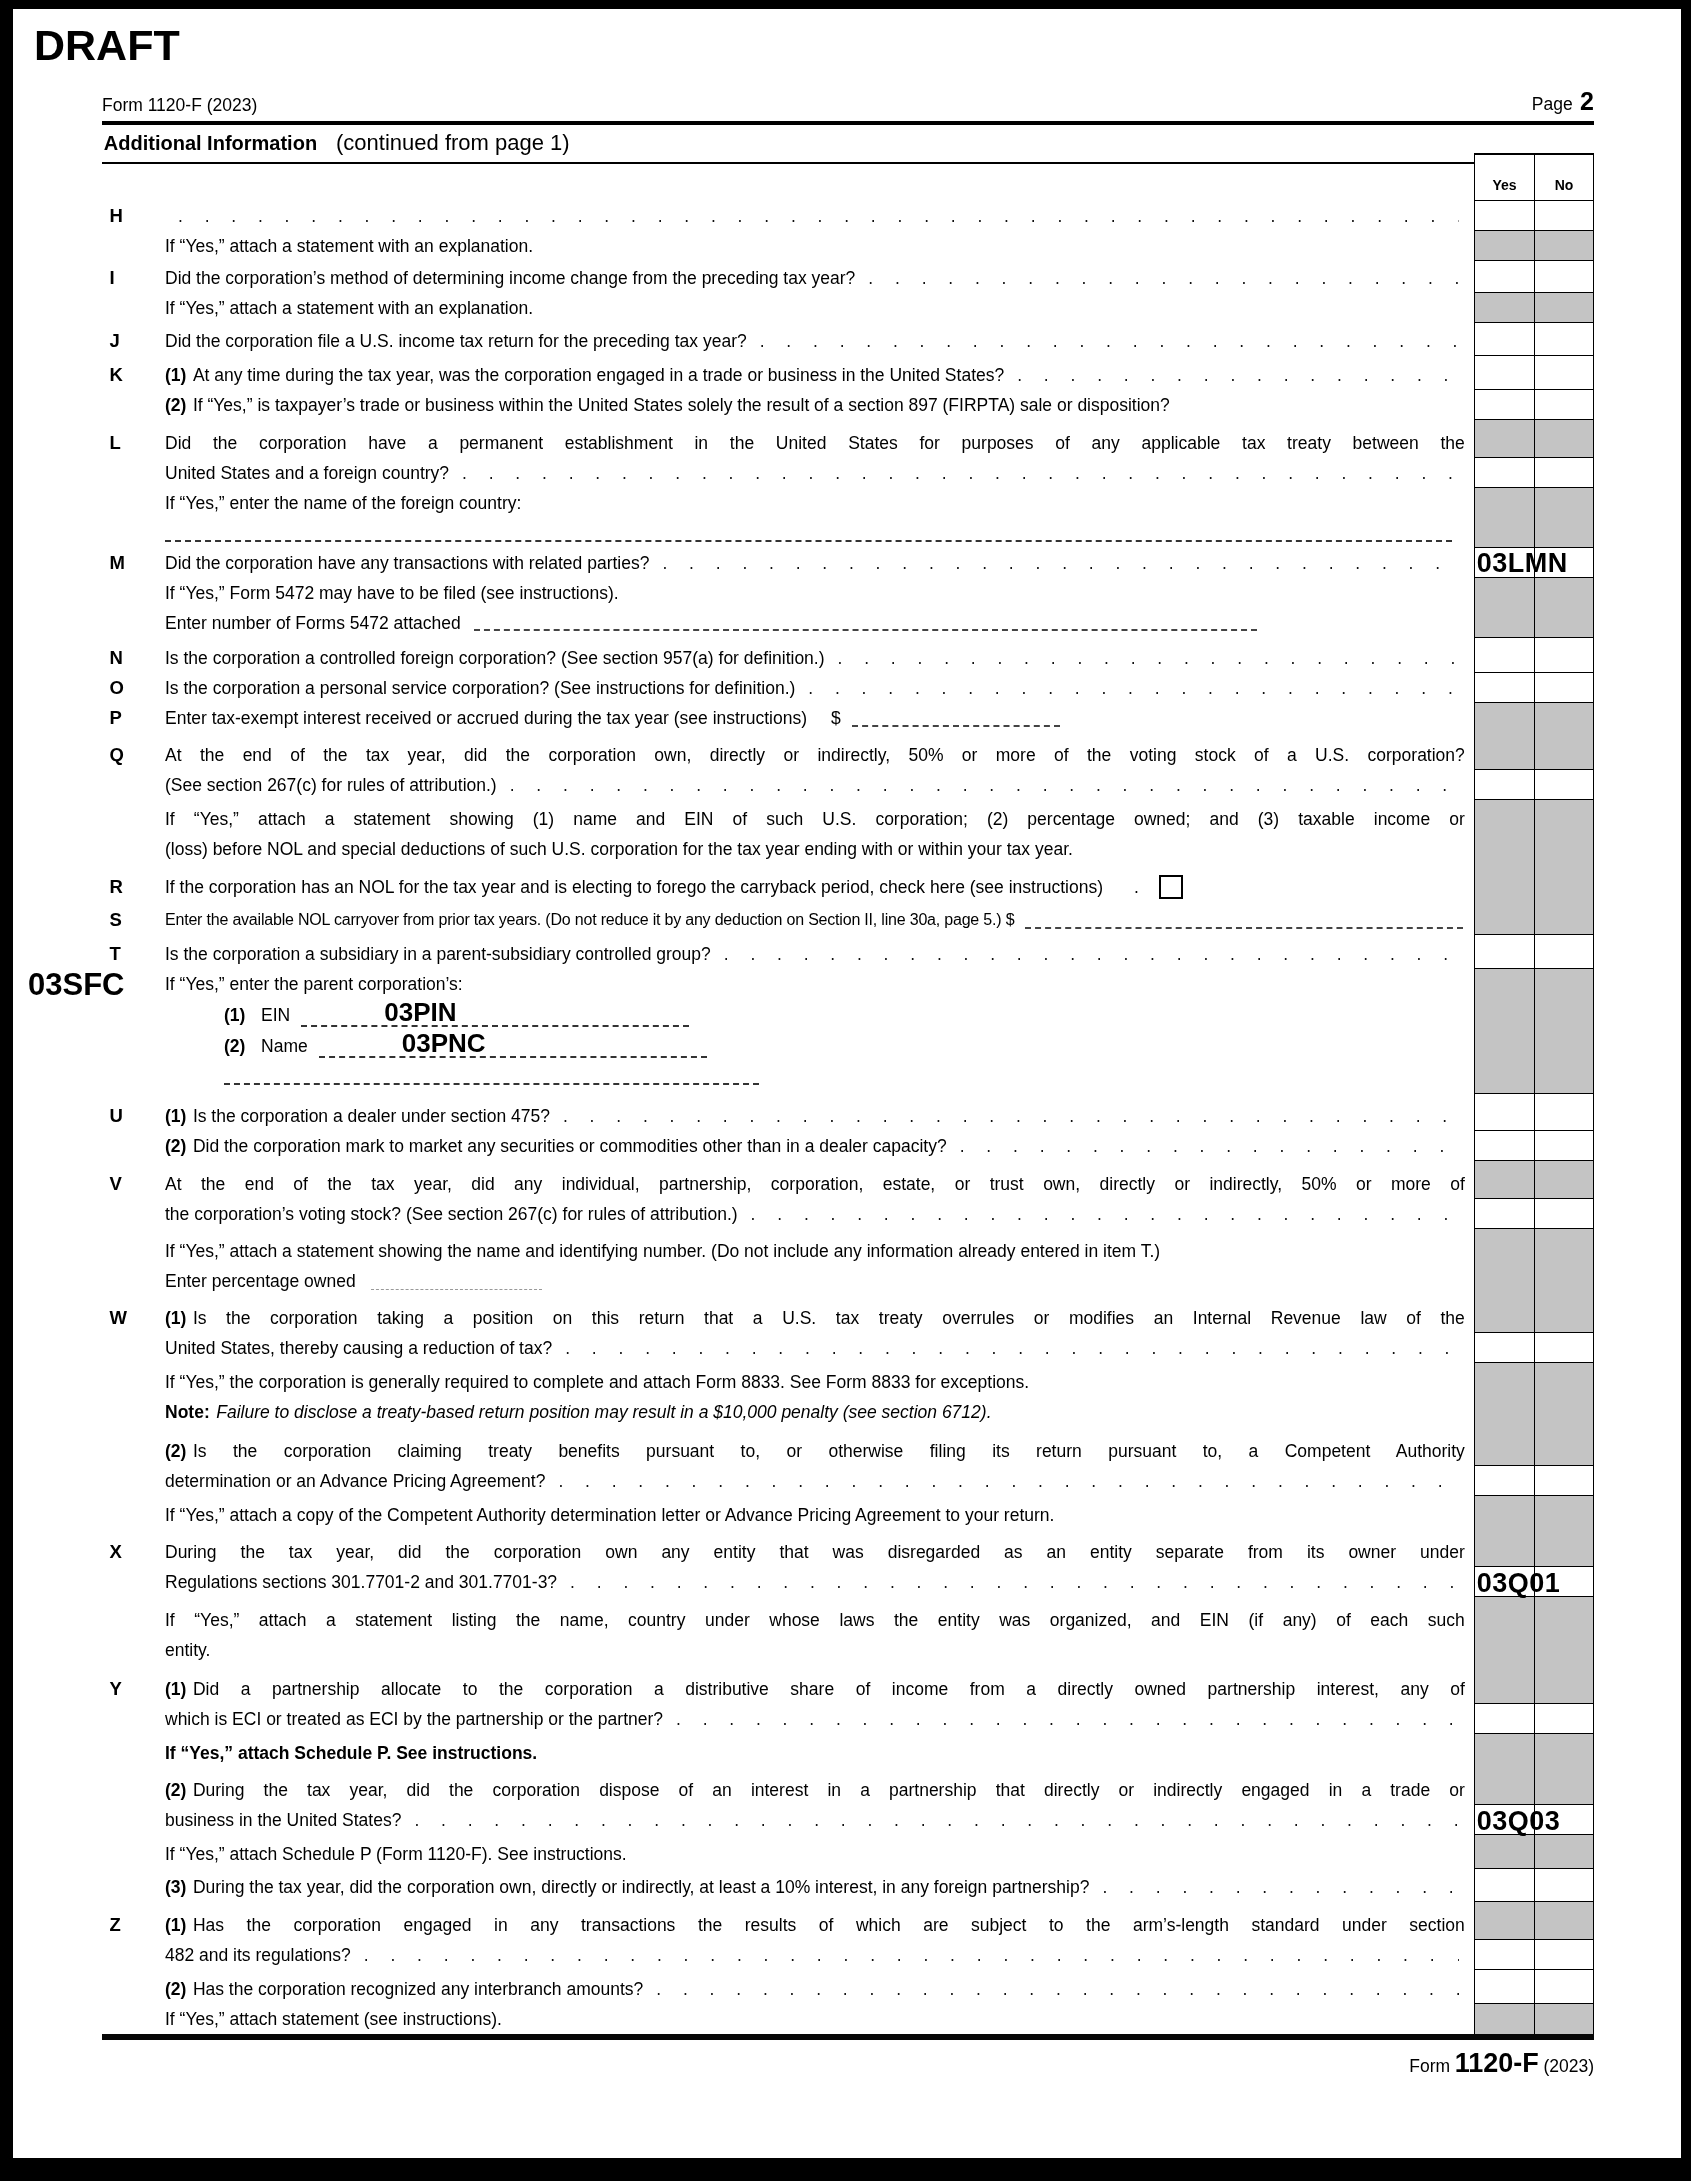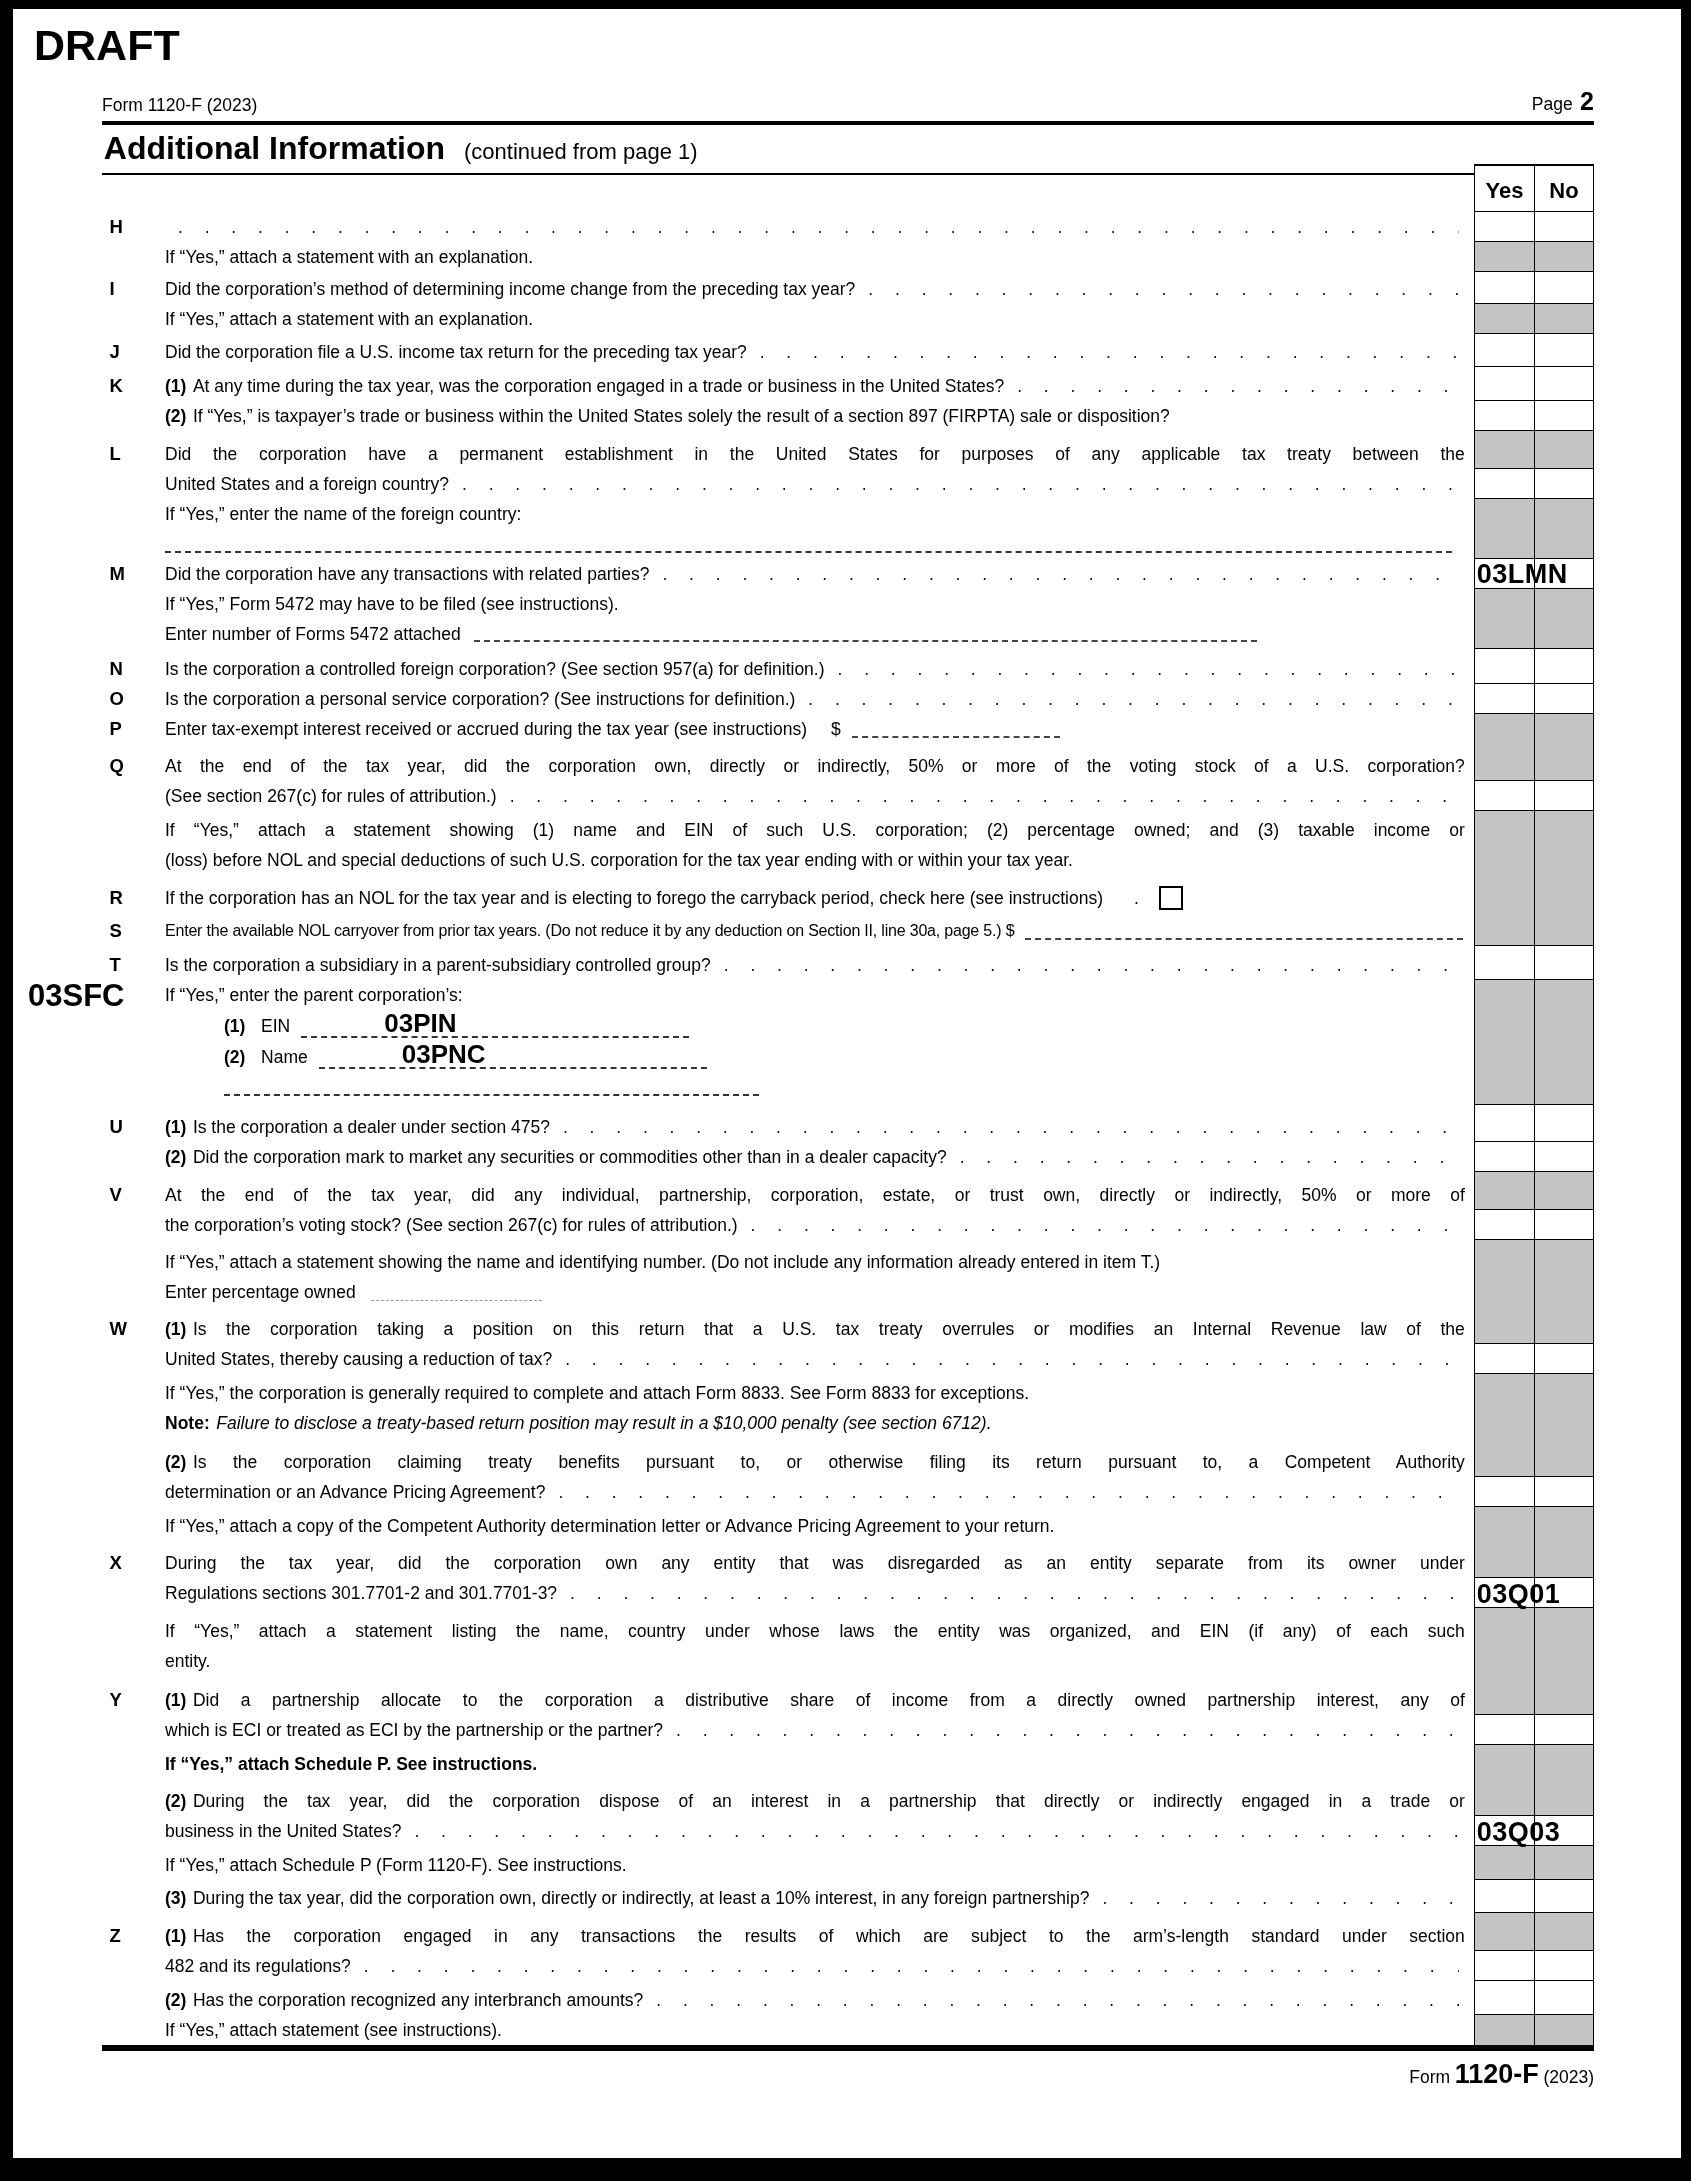--- a/index.html
+++ b/index.html
@@ -7,28 +7,28 @@
     width:1692px;height:2182px;box-sizing:border-box;background:#fff;color:#000;
     border:9.2px solid #000;border-left-width:13px;border-right-width:11px;border-bottom-width:24px;
     font-family:"Liberation Sans", sans-serif;overflow:hidden;position:relative;
   }
   .content{margin:12px 87px 0 89px;position:relative;}
   .draft{font-size:43px;font-weight:bold;margin:9.2px 0 0 -68px;letter-spacing:0;}
   .topmeta{display:flex;justify-content:space-between;align-items:flex-end;margin-top:16.6px;font-size:17.5px;}
   .pagenum{font-size:25px;font-weight:bold;margin-left:7.4px;}
   .section-bar{position:relative;border-top:4.6px solid #000;margin-top:5.5px;padding:4.6px 0 8.3px 1.8px;}
   .section-rule{position:absolute;left:0;right:0;bottom:0;border-bottom:2.8px solid #000;}
-  .section-title{font-size:32px;font-weight:bold;}
+  .section-title{font-size:20px;font-weight:bold;}
   .section-subtitle{font-size:22px;margin-left:14.8px;}
 
   .row{display:grid;grid-template-columns:63px 1fr 60px 60px;position:relative;}
   .row.head{height:37px;}
   .hcell{position:relative;top:-11px;height:48px;box-sizing:border-box;background:#fff;z-index:2;
     border-top:2.8px solid #000;border-bottom:1.8px solid #000;border-left:1.8px solid #000;
-    font-weight:bold;font-size:22px;display:flex;align-items:flex-end;justify-content:center;padding-bottom:6.5px;}
+    font-weight:bold;font-size:14px;display:flex;align-items:flex-end;justify-content:center;padding-bottom:6.5px;}
   .hcell.no{border-right:1.8px solid #000;}
 
   .c-letter{font-weight:bold;font-size:18.5px;line-height:30px;padding-left:7.4px;}
   .c-text{padding-right:9.2px;min-width:0;}
   .line{line-height:30px;min-height:30px;font-size:17.5px;}
   .line.flexline{display:flex;align-items:baseline;white-space:nowrap;}
   .line.just{text-align:justify;text-align-last:justify;}
   .pfx{font-weight:bold;margin-right:6.5px;}
   .notelab{font-weight:bold;margin-right:6.5px;}
   .it{font-style:italic;}

